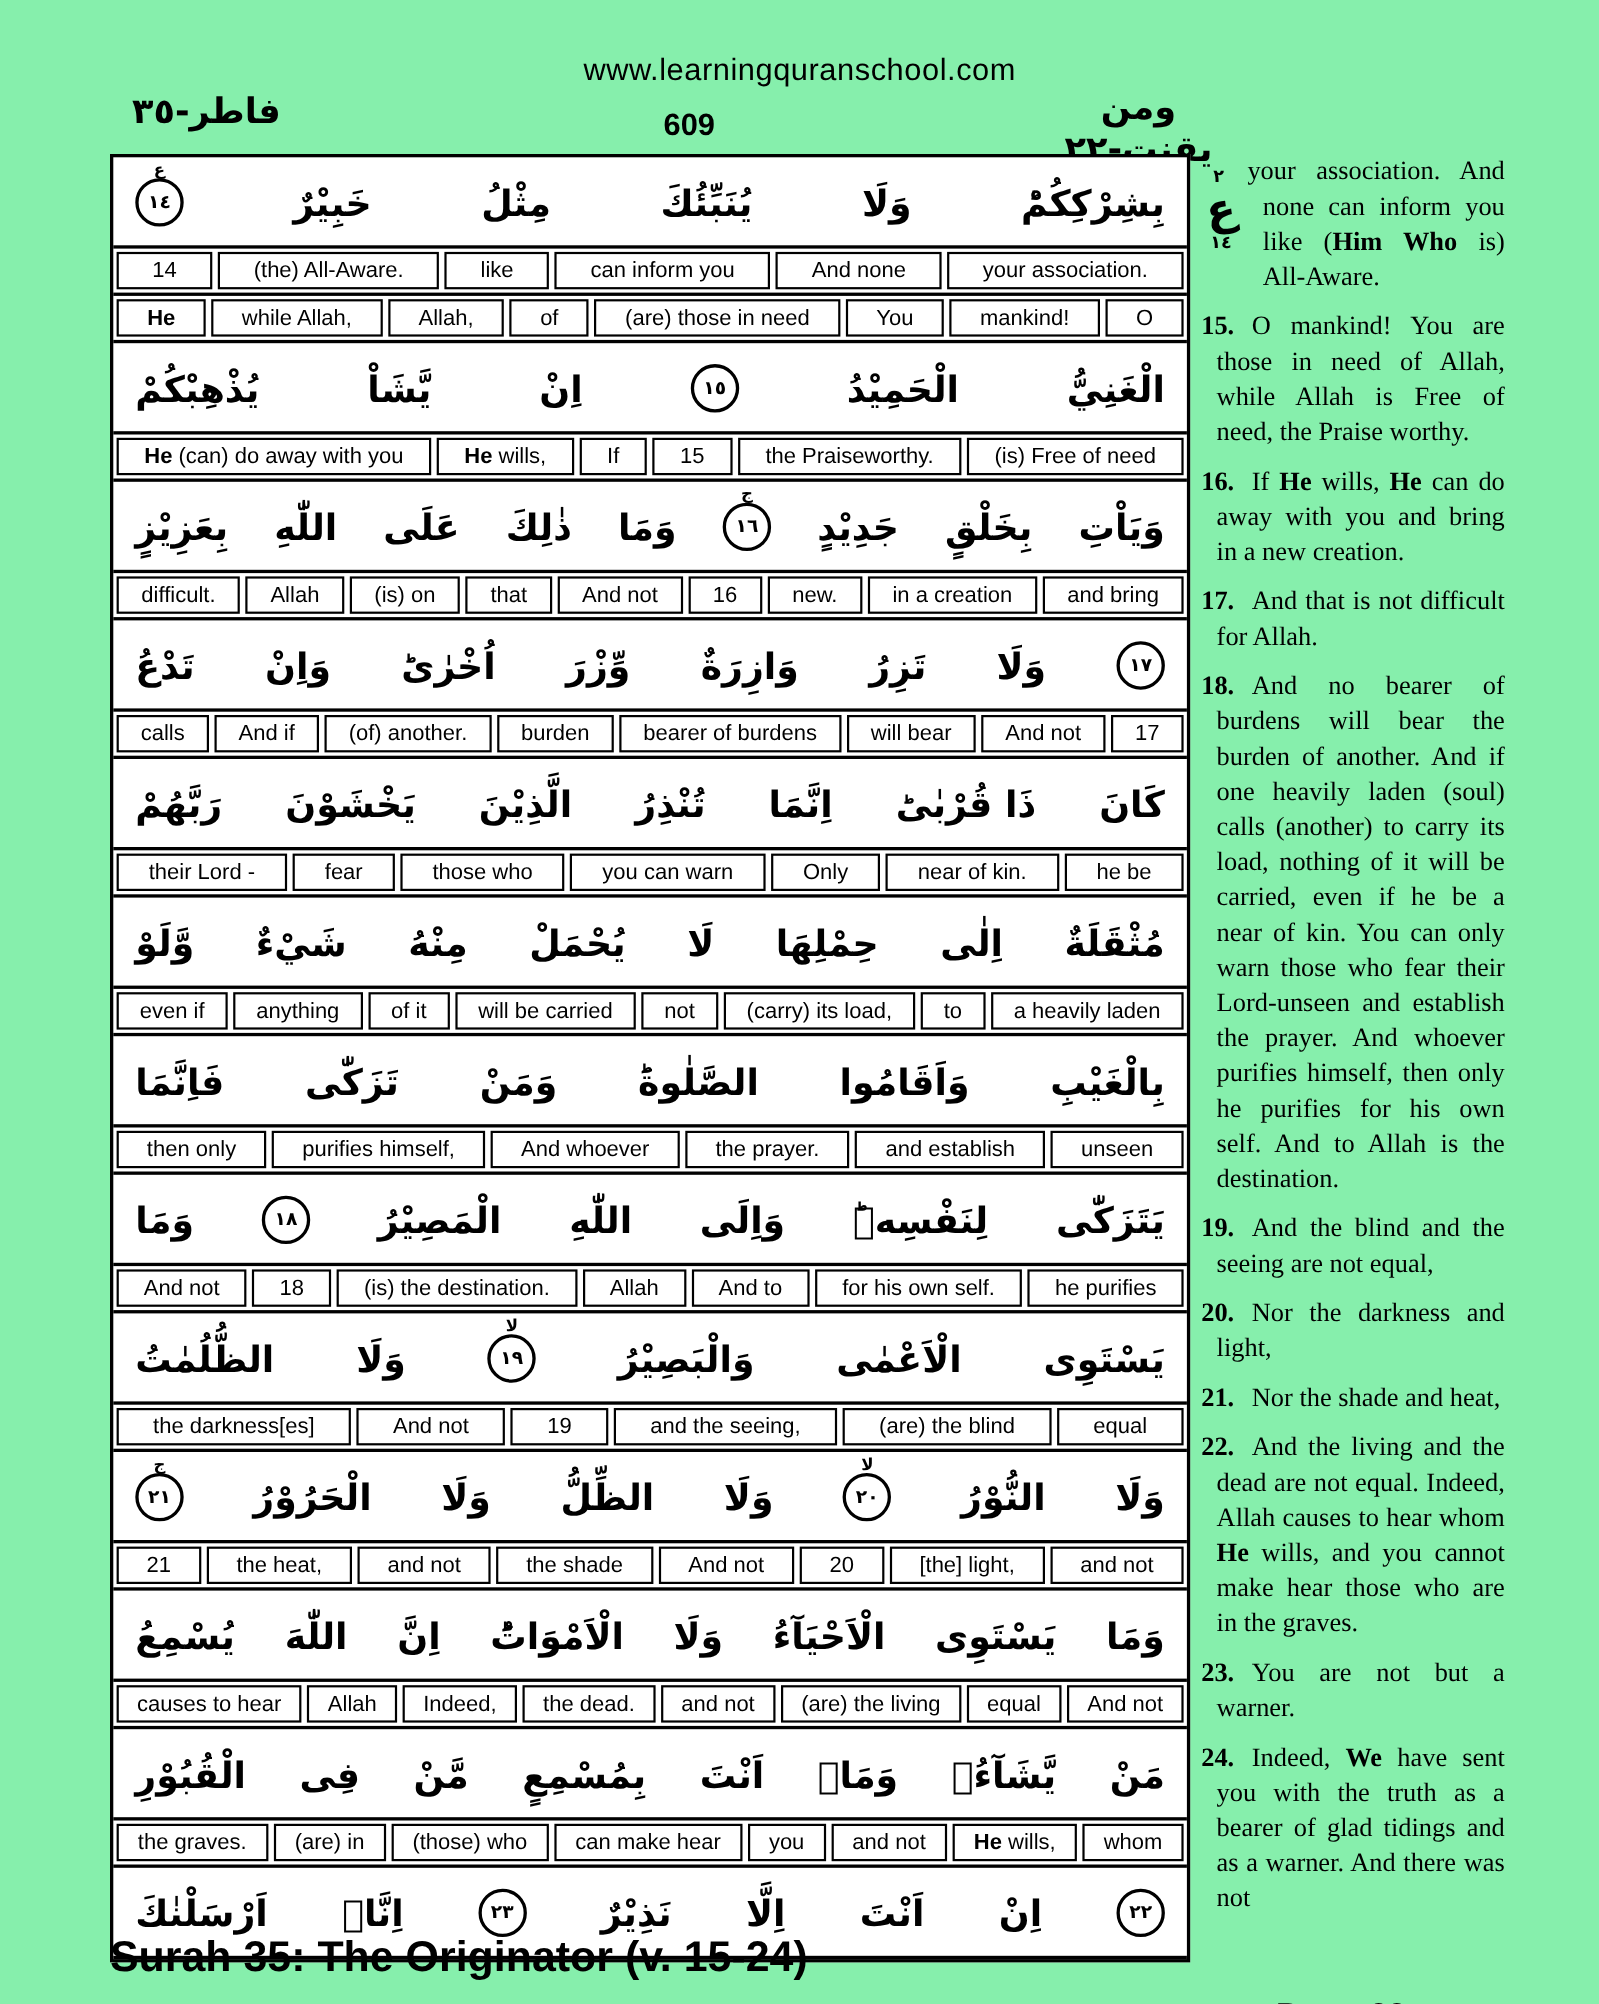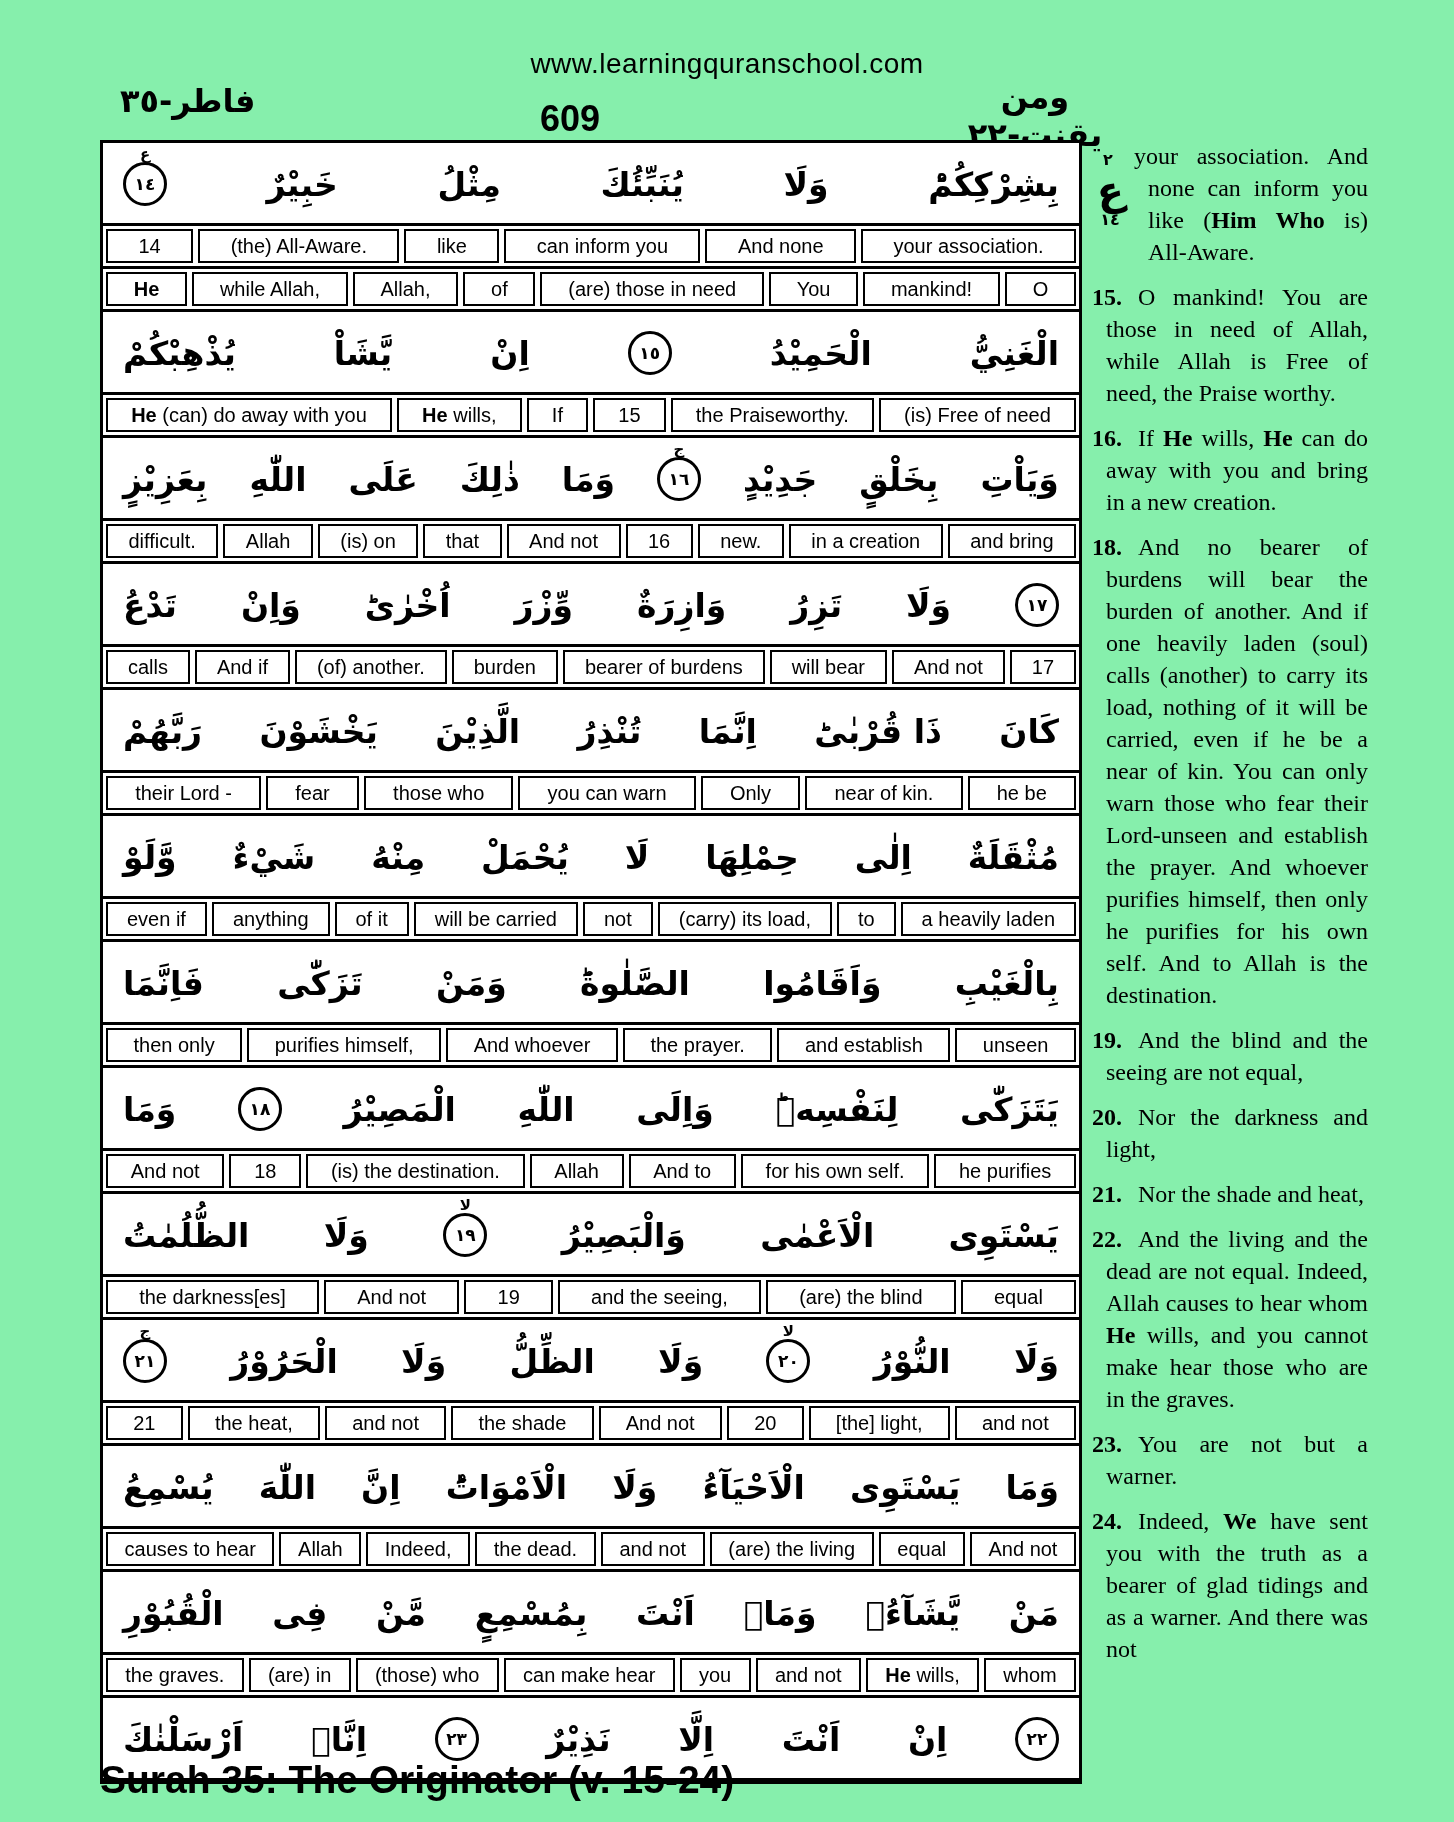--- a/index.html
+++ b/index.html
@@ -4,22 +4,22 @@
 <style>
   html,body{margin:0;padding:0;background:#e8e8e8;}
   .page{position:relative;width:1454px;height:1822px;background:#86efac;margin:0 auto;
         font-family:"Liberation Sans",sans-serif;color:#000;overflow:hidden;}
 
   
   .url{position:absolute;top:48px;left:0;width:100%;text-align:center;
        font-size:28px;letter-spacing:.5px;}
   .hdr-left{position:absolute;top:82px;left:108px;font-family:"DejaVu Sans",sans-serif;
             font-size:32px;font-weight:bold;direction:rtl;margin-left:12px;}
-  .hdr-page{position:absolute;top:98px;left:540px;width:110px;text-align:left;
-            font-size:36px;font-weight:bold;}
+  .hdr-page{position:absolute;top:98px;left:540px;width:110px;text-align:right;
+            font-size:28px;font-weight:bold;}
   .hdr-right{position:absolute;top:78px;left:930px;width:210px;text-align:center;
              font-family:"DejaVu Sans",sans-serif;font-size:32px;font-weight:bold;direction:rtl;}
 
   
   .content{position:absolute;top:140px;left:100px;display:flex;align-items:flex-start;gap:10px;}
 
   
   .qtable{width:976px;border:3px solid #000;background:#fff;flex:0 0 auto;}
   .pair{border-bottom:3px solid #000;}
   .pair:last-child{border-bottom:none;}
@@ -336,20 +336,21 @@
         </div>
       </div>
     <div class="rcol">
         <p><span class="ruku">
             <span class="r-top">٢</span>
             <span class="r-glyph">ع</span>
             <span class="r-bot">١٤</span>
           </span>your association. And none can inform you like (<b>Him Who</b> is) All-Aware.</p>
         <p><span class="vnum">15.</span>O mankind! You are those in need of Allah, while Allah is Free of need, the Praise worthy.</p>
         <p><span class="vnum">16.</span>If <b>He</b> wills, <b>He</b> can do away with you and bring in a new creation.</p>
+        <p><span class="vnum">17.</span>And that is not difficult for Allah.</p>
         <p><span class="vnum">18.</span>And no bearer of burdens will bear the burden of another. And if one heavily laden (soul) calls (another) to carry its load, nothing of it will be carried, even if he be a near of kin. You can only warn those who fear their Lord-unseen and establish the prayer. And whoever purifies himself, then only he purifies for his own self. And to Allah is the destination.</p>
         <p><span class="vnum">19.</span>And the blind and the seeing are not equal,</p>
         <p><span class="vnum">20.</span>Nor the darkness and light,</p>
         <p><span class="vnum">21.</span>Nor the shade and heat,</p>
         <p><span class="vnum">22.</span>And the living and the dead are not equal. Indeed, Allah causes to hear whom <b>He</b> wills, and you cannot make hear those who are in the graves.</p>
         <p><span class="vnum">23.</span>You are not but a warner.</p>
         <p><span class="vnum">24.</span>Indeed, <b>We</b> have sent you with the truth as a bearer of glad tidings and as a warner. And there was not</p>
       </div>
   </div>
 

